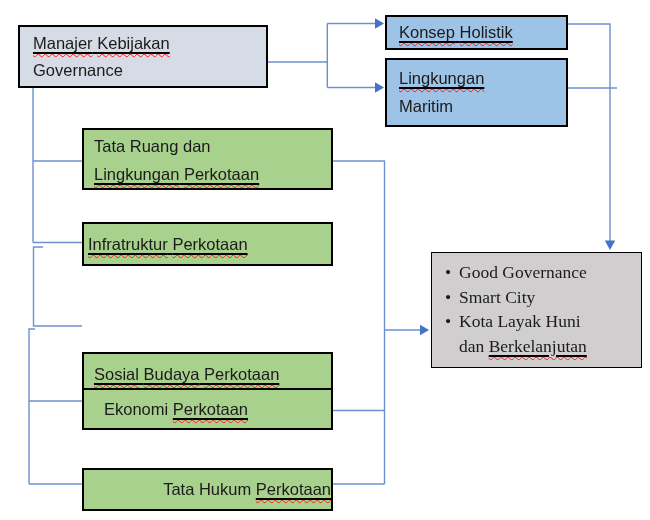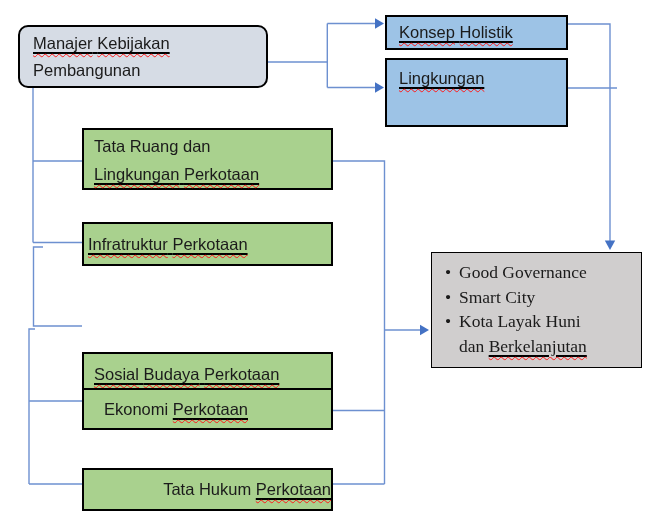--- a/index.html
+++ b/index.html
@@ -20,21 +20,21 @@
     border:2px solid var(--box-border);
     font-size:16.5px;
   }
   .fill-grayblue{background:var(--gray-blue-fill);}
   .fill-blue{background:var(--blue-fill);}
   .fill-green{background:var(--green-fill);}
   .fill-gray{background:var(--gray-fill);}
 
   .vcenter{display:flex;flex-direction:column;justify-content:center;}
 
-  #manajer{left:18px;top:25px;width:250px;height:63px;padding:3px 6px 0 13px;line-height:27px;border-radius:10px;}
+  #manajer{left:18px;top:25px;width:250px;height:63px;padding:3px 6px 0 13px;line-height:27px;}
   #konsep{left:385px;top:15px;width:183px;height:35px;padding-left:12px;}
   #maritim{left:385px;top:58px;width:183px;height:69px;padding:4px 6px 0 12px;line-height:28px;}
 
   #tata-ruang{left:82px;top:128px;width:251px;height:62px;padding:2px 6px 0 10px;line-height:28px;}
   #infrastruktur{left:82px;top:222px;width:251px;height:44px;padding-left:4px;}
   #sosial{left:82px;top:308px;width:251px;height:45px;padding-left:10px;margin-top:44px;}
   #ekonomi{left:82px;top:388px;width:251px;height:42px;padding-left:20px;}
   #hukum{left:82px;top:468px;width:251px;height:43px;padding-left:23px;text-align:right;}
 
   #hasil{
@@ -90,29 +90,30 @@
 
     <path class="conn" d="M333 161 H384.5 V484"></path>
     <path class="conn" d="M333 410.5 H384.5"></path>
     <path class="conn" d="M333 484 H384.5"></path>
     <path class="conn" d="M384.5 330 H420"></path>
     <polygon class="arrowhead" points="420,324.8 420,335.2 429,330"></polygon>
   </svg>
 
   <div id="manajer" class="node fill-grayblue">
       <div class="tline"><span class="ul"><span class="sq">Manajer</span></span><span class="ul"> </span><span class="ul"><span class="sq">Kebijakan</span></span></div>
-      <div class="tline">Pembangunan</div>
+      <div class="tline">Governance</div>
     </div>
 
   <div id="konsep" class="node fill-blue vcenter">
       <div class="tline"><span class="ul"><span class="sq">Konsep</span></span><span class="ul"> </span><span class="ul"><span class="sq">Holistik</span></span></div>
     </div>
 
   <div id="maritim" class="node fill-blue">
       <div class="tline"><span class="ul"><span class="sq">Lingkungan</span></span></div>
+      <div class="tline">Maritim</div>
     </div>
 
   <div id="tata-ruang" class="node fill-green">
       <div class="tline">Tata Ruang dan</div>
       <div class="tline"><span class="ul"><span class="sq">Lingkungan</span></span><span class="ul"> </span><span class="ul"><span class="sq">Perkotaan</span></span></div>
     </div>
 
   <div id="infrastruktur" class="node fill-green vcenter">
       <div class="tline"><span class="ul"><span class="sq">Infratruktur</span></span><span class="ul"> </span><span class="ul"><span class="sq">Perkotaan</span></span></div>
     </div>

